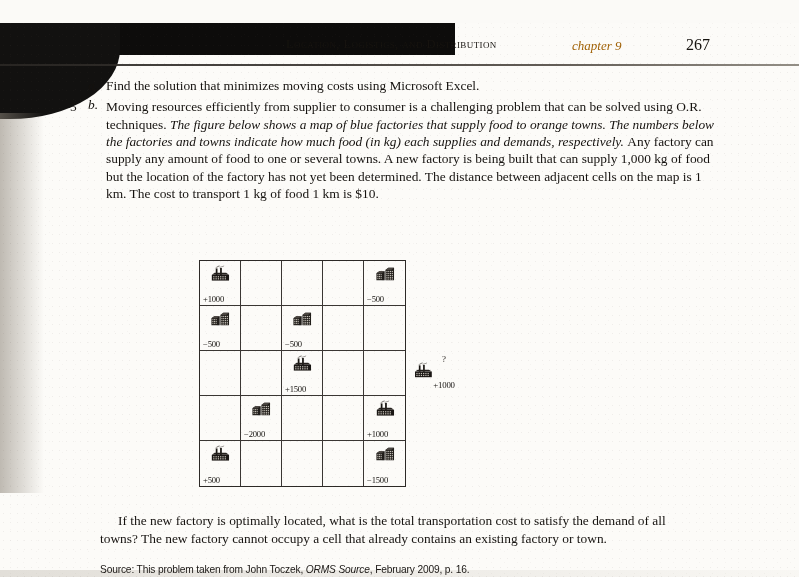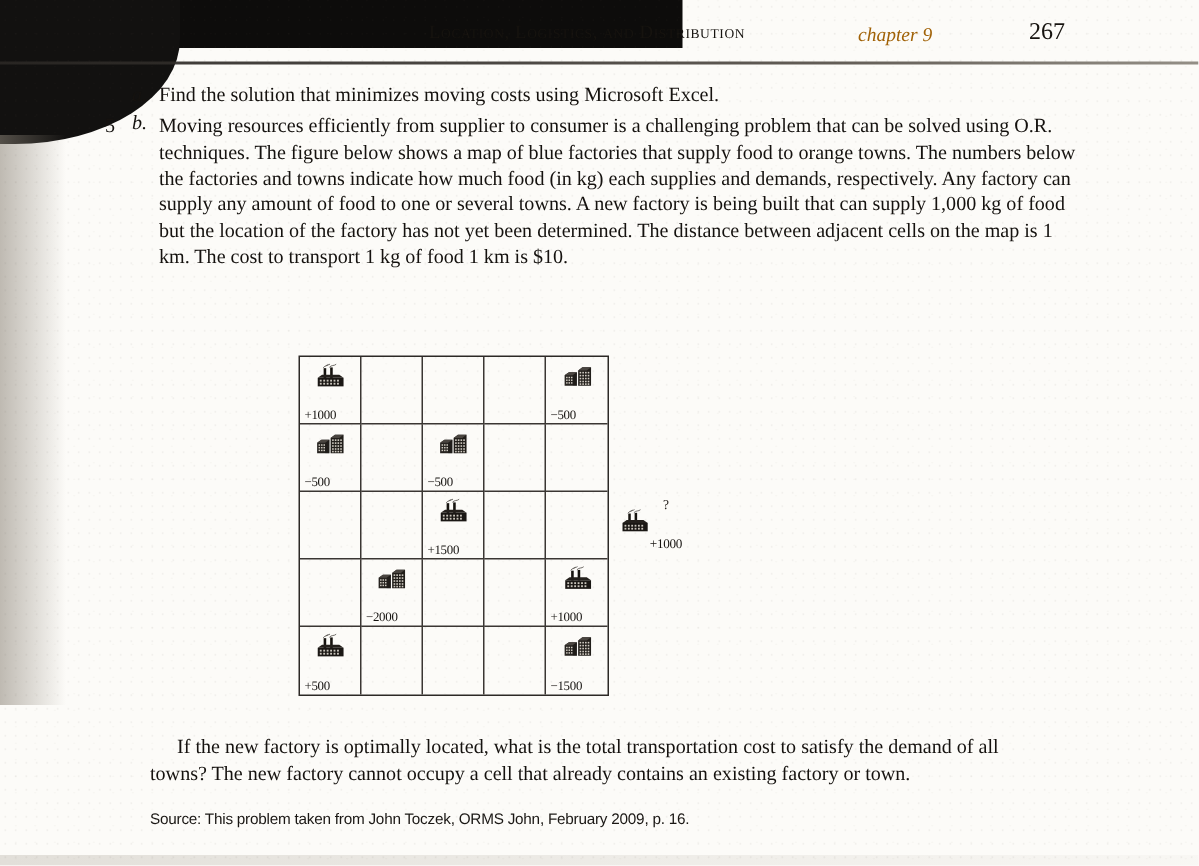--- a/index.html
+++ b/index.html
@@ -4,21 +4,21 @@
 <title>Textbook page scan</title>
 <style>
   html,body{margin:0;padding:0;}
   body{
     width:799px;height:577px;overflow:hidden;position:relative;
     background:#fbfaf7;
     font-family:"Liberation Serif", serif;
     color:#15120f;
   }
   
-  #page{position:absolute;inset:0;background:#fcfbf8;}
+  #page{position:absolute;inset:0;background:#fcfbf8;margin-top:23px;}
   .grain{
     position:absolute;inset:0;pointer-events:none;opacity:.5;
     background-image:
       radial-gradient(rgba(90,80,70,.16) .6px, transparent .7px),
       radial-gradient(rgba(120,110,95,.10) .5px, transparent .6px);
     background-size:7px 9px, 13px 11px;
     background-position:0 0, 4px 6px;
   }
   .scan-dark-top{
     position:absolute;left:0;top:0;width:455px;height:32px;
@@ -70,21 +70,21 @@
     font-size:13.4px;line-height:17.2px;
   }
   .lettered .mk{
     position:absolute;left:18px;top:0;font-style:italic;
   }
   .numbered{
     position:relative;margin:4px 0 0 0;padding-left:36px;
     font-size:13.4px;line-height:17.4px;text-align:left;
   }
   .numbered .num{position:absolute;left:0;top:0;font-size:13.4px;}
-  .it{}
+  .it{font-style:italic;}
   .closing{
     position:absolute;left:100px;top:476px;width:600px;
     font-size:13.4px;line-height:17.4px;text-indent:18px;
   }
   .source{
     position:absolute;left:100px;top:530px;width:620px;
     font-family:"Liberation Sans", sans-serif;
     font-size:10.2px;line-height:13px;letter-spacing:-.15px;
     color:#1a1714;
   }
@@ -543,16 +543,16 @@
               <rect x="15.4" y="16.1" width="1.5" height="1.5"></rect>
               <rect x="18.2" y="16.1" width="1.5" height="1.5"></rect>
             </g>
           </svg></span>
       <span class="lab">+1000</span>
     </div>
   </div>
 
   <p class="closing">If the new factory is optimally located, what is the total transportation cost to satisfy the demand of all towns? The new factory cannot occupy a cell that already contains an existing factory or town.</p>
 
-  <p class="source"><span>Source: This problem taken from John Toczek, </span><span class="it">ORMS John</span><span>, February 2009, p. 16.</span></p>
+  <p class="source"><span>Source: This problem taken from John Toczek, </span><span class="it">ORMS Source</span><span>, February 2009, p. 16.</span></p>
 
   <div class="grain"></div>
 </div>
 
 </body></html>

